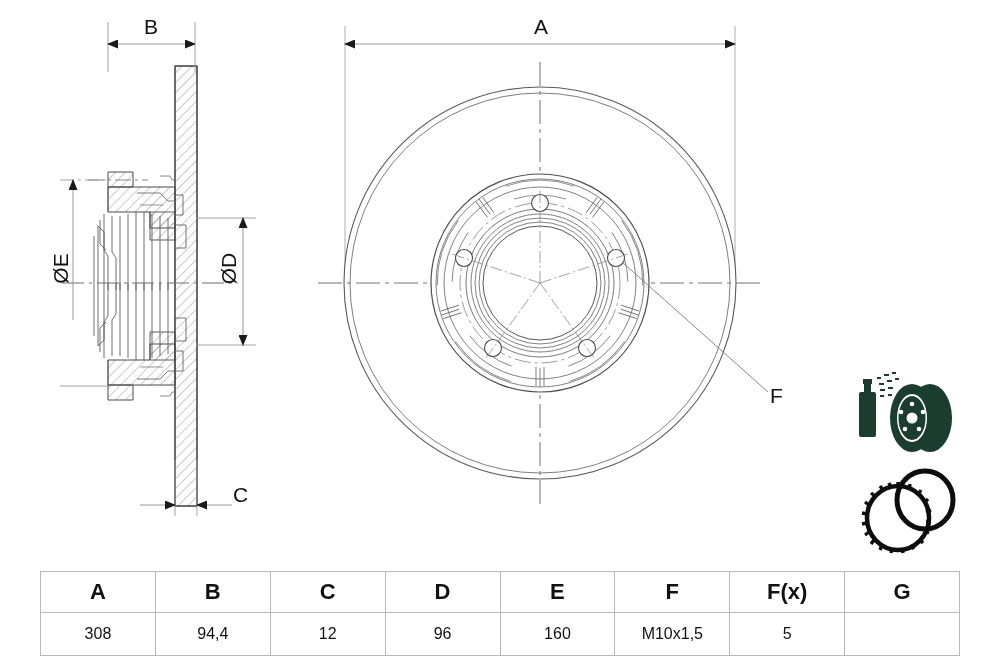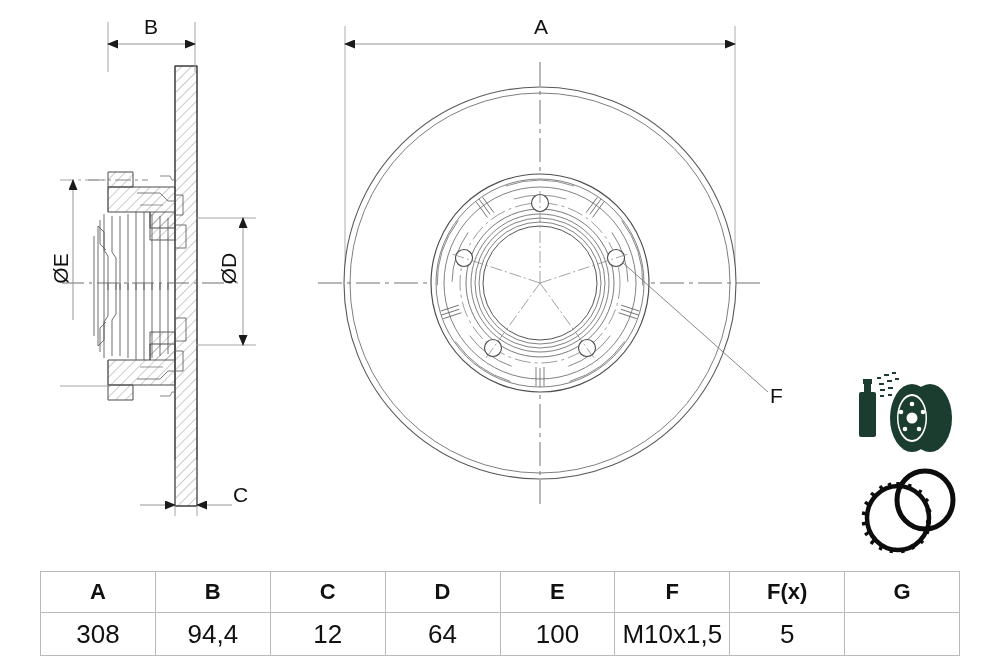--- a/index.html
+++ b/index.html
@@ -62,21 +62,21 @@
     font-family: "Liberation Sans", sans-serif;
     color: #111111;
   }
   table.spec th {
     height: 38px;
     font-size: 22px;
     font-weight: 700;
   }
   table.spec td {
     height: 40px;
-    font-size: 26px;
+    font-size: 16px;
     font-weight: 400;
     margin-left: 20px;
   }
 </style>
 </head>
 <body>
 
 <div id="drawing-root">
 
   <svg class="canvas" viewBox="0 0 1000 666">
@@ -389,22 +389,22 @@
           <th>F</th>
           <th>F(x)</th>
           <th>G</th>
         </tr>
       </thead>
       <tbody>
         <tr>
           <td>308</td>
           <td>94,4</td>
           <td>12</td>
-          <td>64</td>
-          <td>100</td>
+          <td>96</td>
+          <td>160</td>
           <td>M10x1,5</td>
           <td>5</td>
           <td></td>
         </tr>
       </tbody>
     </table>
   </div>
 
 </div>
 

